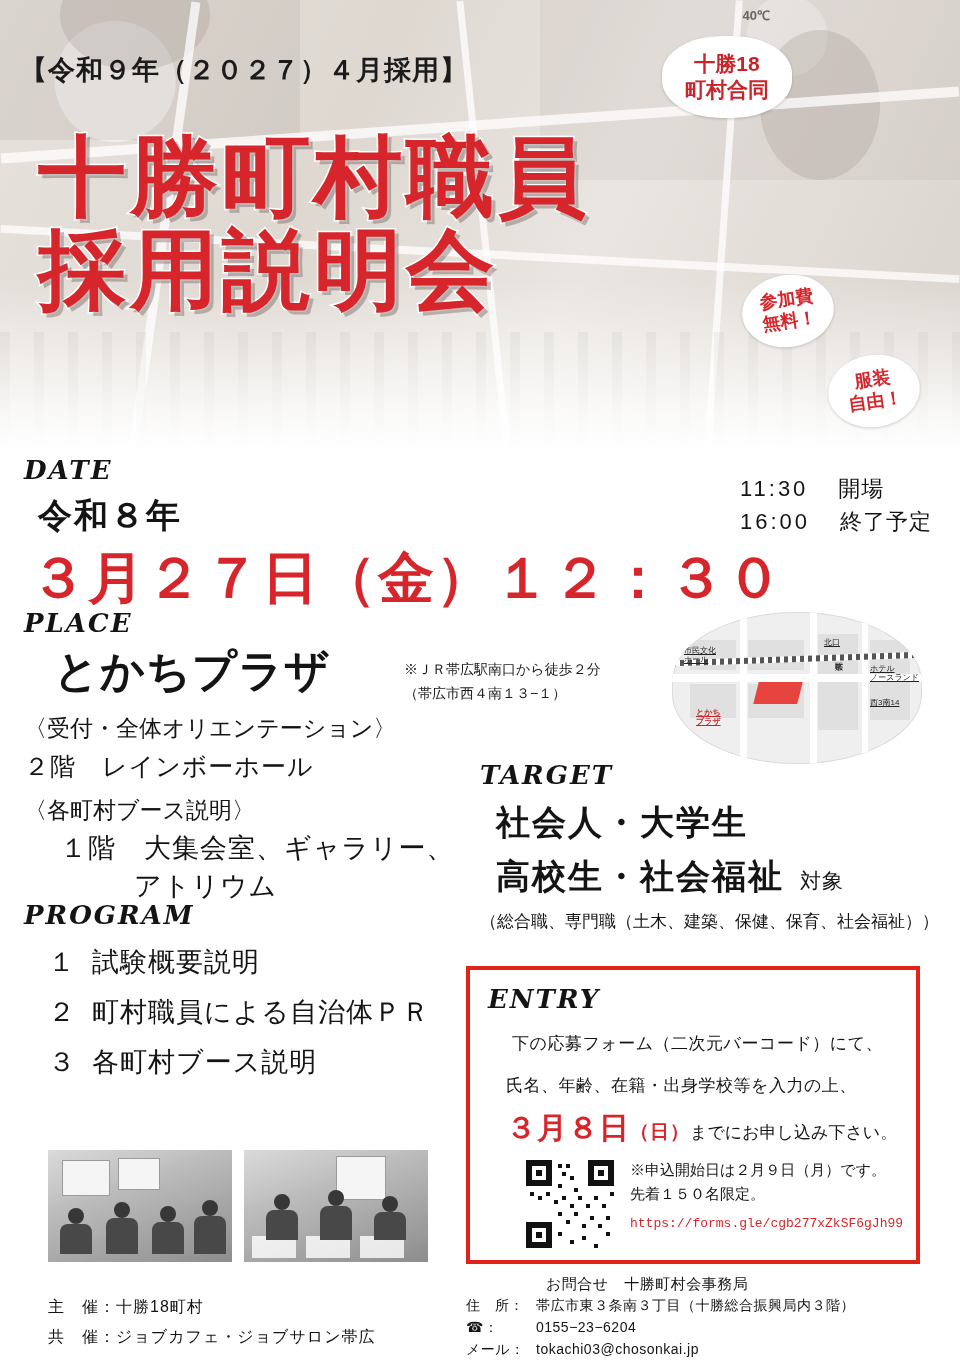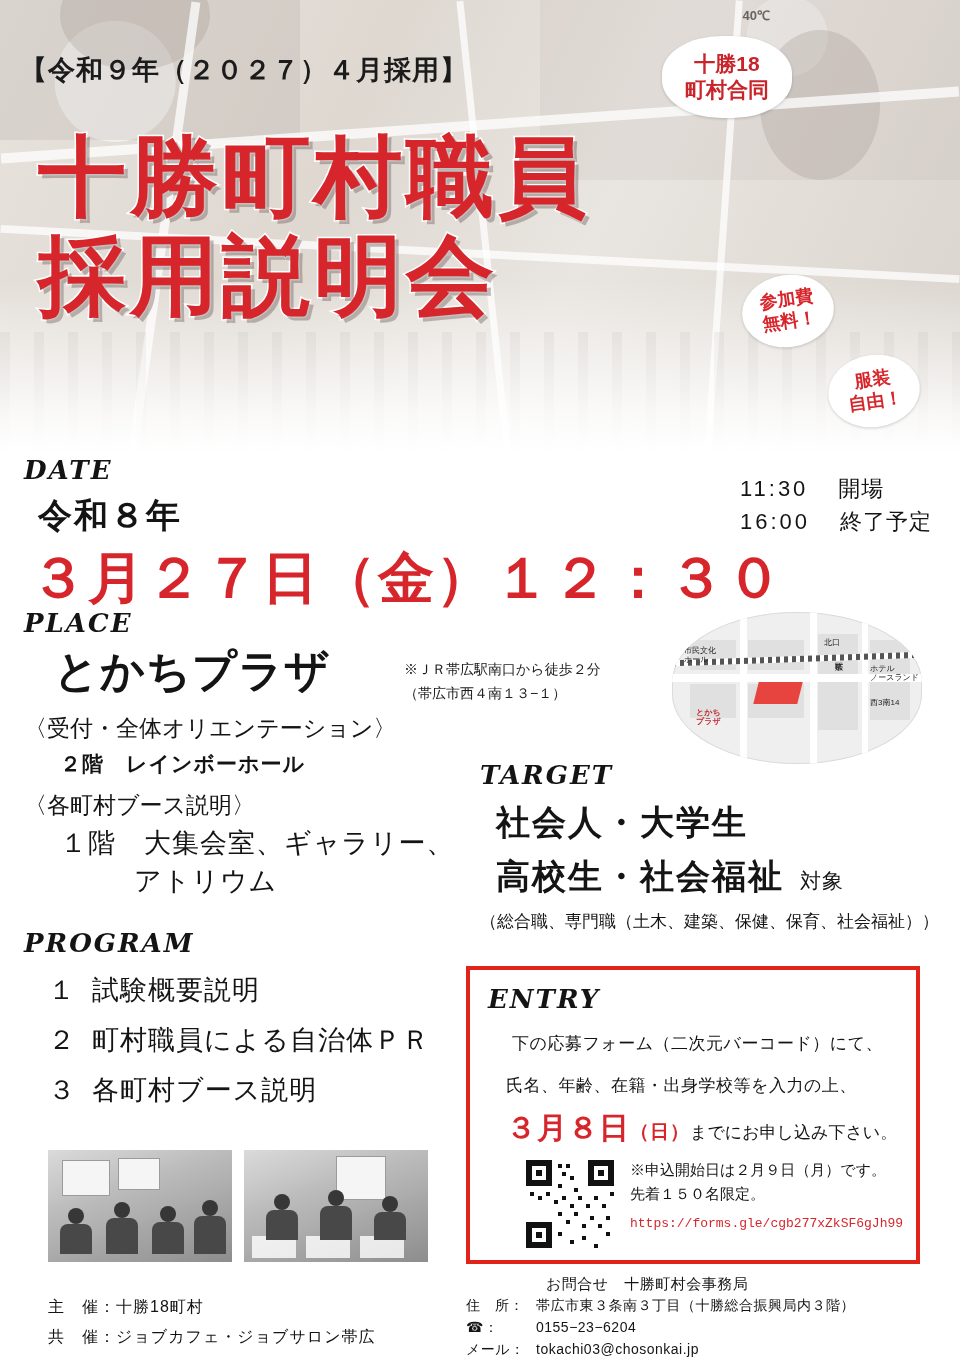--- a/index.html
+++ b/index.html
@@ -31,21 +31,21 @@
   .title-wrap{position:absolute;left:38px;top:130px;width:830px;}
   .title-line{
     font-size:88px;line-height:1.06;font-weight:900;letter-spacing:4px;
     color:#d7262b;
     -webkit-text-stroke:3px #ffffff;
     paint-order:stroke fill;
     text-shadow:
       4px 4px 0 rgba(90,70,65,.35),
       0 0 2px #fff;
   }
-  .title-line.second{margin-top:6px;}
+  .title-line.second{}
   .badge{
     position:absolute;border-radius:50%;background:#ffffff;border:2px solid #d7262b;
     color:#d7262b;font-weight:800;text-align:center;display:flex;flex-direction:column;
     align-items:center;justify-content:center;line-height:1.22;
     box-shadow:0 1px 3px rgba(0,0,0,.18);
   }
   #badge-joint{left:662px;top:36px;width:130px;height:82px;border-radius:46%;font-size:21px;color:#c8242a;border:none;background:#fff;}
   #badge-free{left:742px;top:275px;width:92px;height:72px;font-size:18px;transform:rotate(-8deg);border:none;background:#fff;color:#d7262b;}
   #badge-dress{left:828px;top:355px;width:92px;height:72px;font-size:18px;transform:rotate(-8deg);border:none;background:#fff;color:#d7262b;}
   .temp-tag{position:absolute;right:190px;top:6px;font-size:13px;color:#6b635d;font-weight:700;}
@@ -59,41 +59,41 @@
   .d-year{font-size:34px;font-weight:700;margin-top:8px;margin-left:14px;letter-spacing:2px;}
   .d-main{font-size:56px;font-weight:800;color:#d7262b;letter-spacing:2px;margin-top:2px;margin-left:6px;}
   .time-block{position:absolute;right:28px;top:472px;text-align:left;font-size:22px;letter-spacing:3px;line-height:1.5;}
   .time-block .row{display:flex;gap:30px;}
   .time-block .lbl{letter-spacing:1px;}
 
   .place-block{position:absolute;left:24px;top:608px;}
   .p-main{font-size:44px;font-weight:800;margin-left:30px;margin-top:4px;letter-spacing:1px;}
   .p-note{position:absolute;left:380px;top:50px;font-size:14px;line-height:1.7;color:#1b1b1b;white-space:nowrap;}
   .p-sub{font-size:23px;margin-top:12px;letter-spacing:0;}
-  .p-room{font-size:21px;margin-top:6px;margin-left:36px;letter-spacing:1px;font-weight:bold;}
+  .p-room{font-size:25px;margin-top:6px;letter-spacing:1px;}
   .p-room2{font-size:27px;margin-top:4px;margin-left:36px;letter-spacing:1px;text-align:center;}
   .p-room3{font-size:27px;margin-top:2px;margin-left:110px;letter-spacing:1px;}
 
   .map-thumb{position:absolute;left:672px;top:612px;width:250px;height:152px;border-radius:50%/46%;
     overflow:hidden;background:#efefef;box-shadow:inset 0 0 0 1px #dcdcdc;}
   .map-thumb .road{position:absolute;background:#ffffff;}
   .map-thumb .blk{position:absolute;background:#e0e0e0;}
   .map-thumb .rail{position:absolute;background:repeating-linear-gradient(90deg,#555 0 4px,#fff 4px 8px);height:6px;}
   .map-thumb .hl{position:absolute;background:#e8443f;}
-  .map-thumb .lbl{position:absolute;font-size:8px;color:#222;line-height:1.15;}
+  .map-thumb .lbl{position:absolute;font-size:8px;color:#222;line-height:1.15;text-decoration:underline;}
   .map-thumb .lbl.red{color:#c0272d;font-weight:700;}
   .map-thumb .vlbl{position:absolute;font-size:8px;color:#222;writing-mode:vertical-rl;}
 
   .target-block{position:absolute;left:480px;top:760px;}
   .t-main{font-size:34px;font-weight:700;margin-left:16px;margin-top:10px;letter-spacing:2px;}
   .t-main2{font-size:34px;font-weight:700;margin-left:16px;margin-top:8px;letter-spacing:2px;display:flex;align-items:baseline;gap:16px;}
   .t-small{font-size:21px;font-weight:400;letter-spacing:1px;}
   .t-note{font-size:17px;margin-top:10px;letter-spacing:0;}
 
-  .program-block{position:absolute;left:24px;top:928px;}
+  .program-block{position:absolute;left:24px;top:900px;}
   .pg-row{display:flex;gap:26px;font-size:27px;margin-top:14px;margin-left:24px;letter-spacing:1px;}
   .pg-num{width:18px;text-align:center;}
 
   .photos{position:absolute;left:48px;top:1150px;display:flex;gap:12px;}
   .photo{width:184px;height:112px;filter:grayscale(1) contrast(1.05);position:relative;overflow:hidden;
     background:linear-gradient(160deg,#d8d6d4 0%,#b9b6b3 40%,#8f8c89 100%);}
   .photo .fig{position:absolute;background:#4c4a48;border-radius:8px 8px 0 0;}
   .photo .head{position:absolute;background:#3c3a38;border-radius:50%;}
   .photo .board{position:absolute;background:#efefef;border:1px solid #9a9a9a;}
   .photo .strip{position:absolute;background:rgba(255,255,255,.75);}

